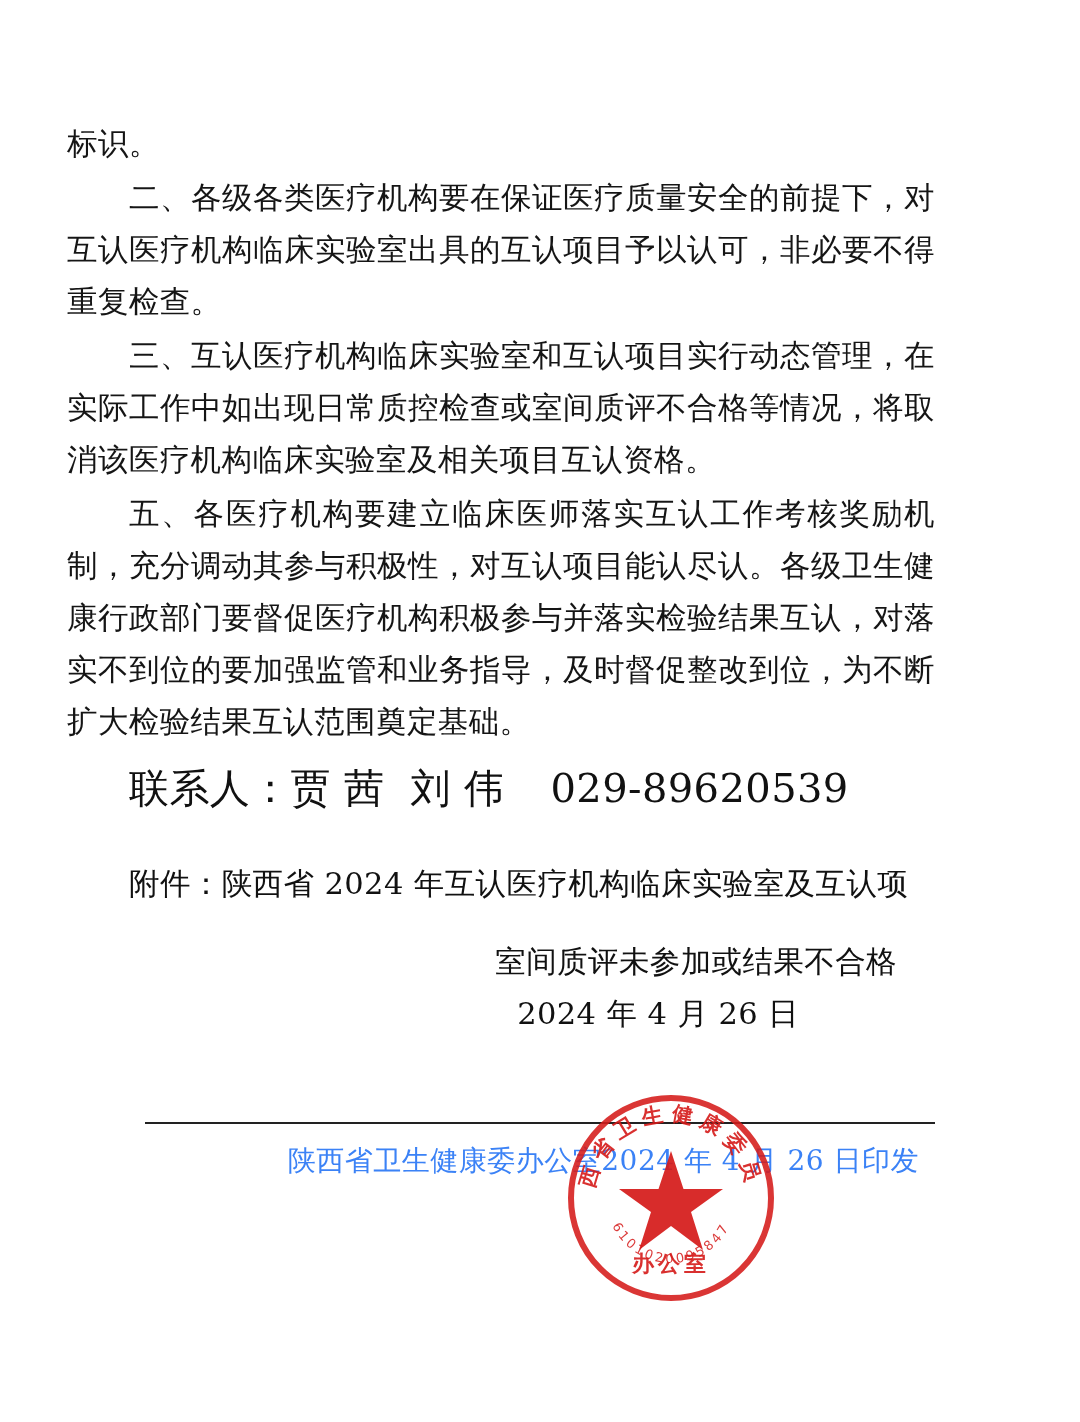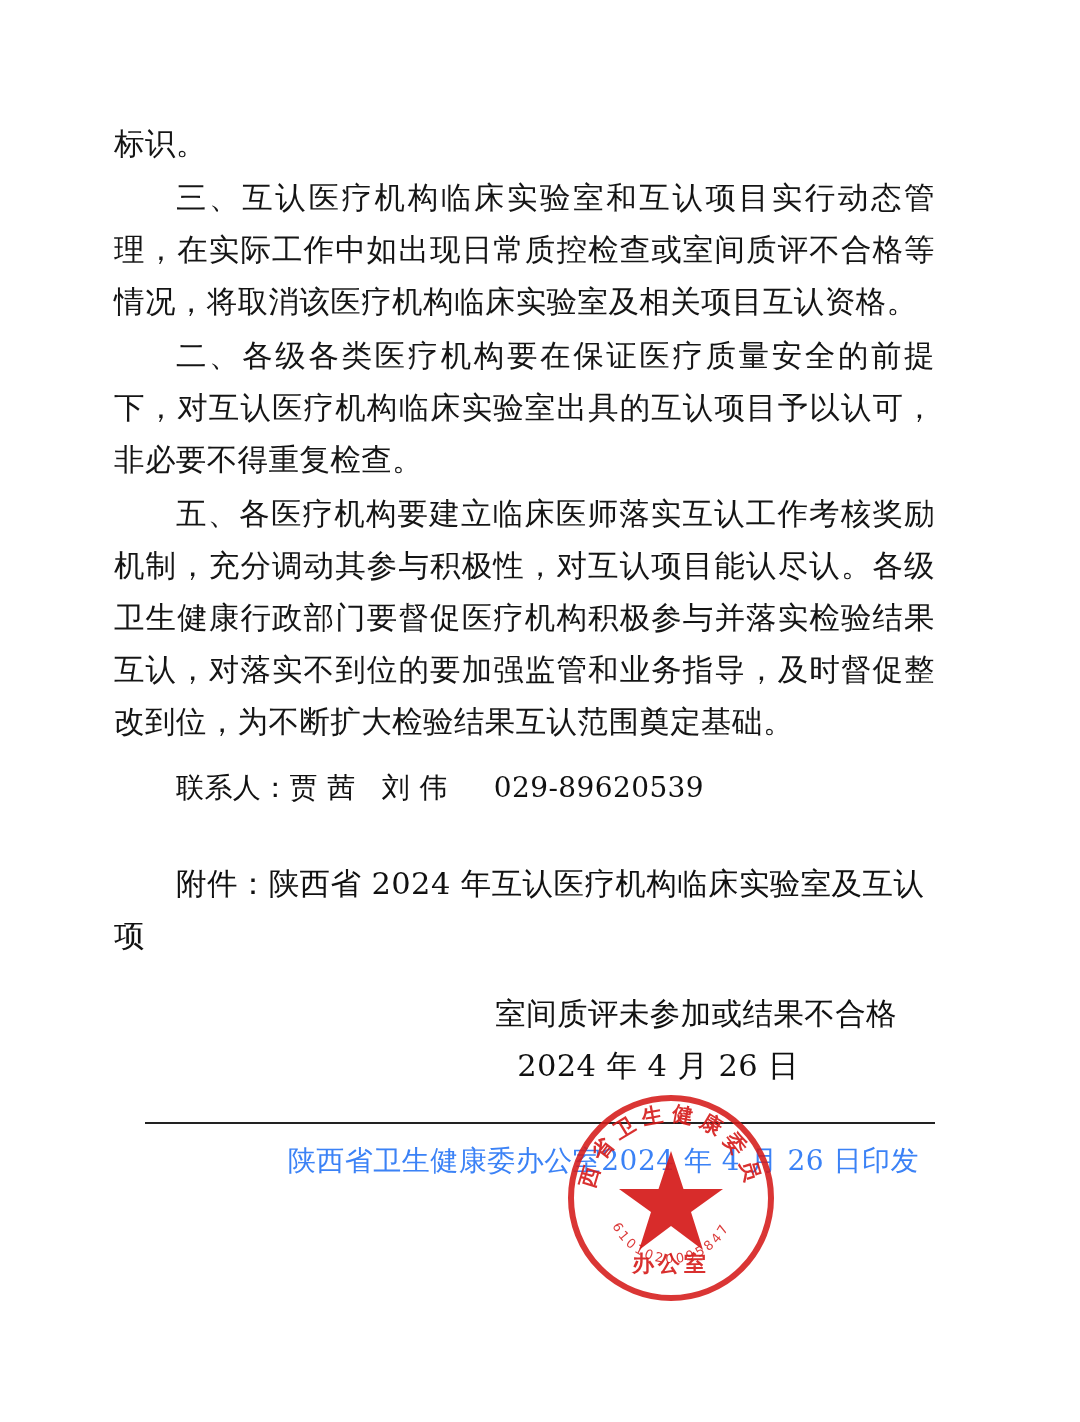--- a/index.html
+++ b/index.html
@@ -13,40 +13,40 @@
     font-family: "DejaVu Serif", "Liberation Serif", serif;
     color: #111111;
     position: relative;
     overflow: hidden;
   }
   .page {
     position: relative;
     width: 1080px;
     height: 1216px;
     box-sizing: border-box;
-    padding: 118px 145px 0 114px;
+    padding: 118px 145px 0 67px;
   }
   .body-text {
     font-size: 30.5px;
     line-height: 52px;
     text-align: justify;
     text-justify: inter-ideograph;
     letter-spacing: 0.4px;
     color: #151515;
   }
   .para {
     margin: 0 0 2px 0;
   }
   .indent {
     text-indent: 62px;
   }
   .contact {
     margin-top: 14px;
     text-indent: 62px;
-    font-size: 28px;
+    font-size: 40px;
     line-height: 52px;
     letter-spacing: 0.4px;
   }
   .contact .sp {
     display: inline-block;
     width: 26px;
   }
   .contact .sp-wide {
     display: inline-block;
     width: 46px;
@@ -110,22 +110,22 @@
   .footer-left { padding-left: 22px; }
   .footer-right { padding-right: 16px; }
 </style>
 </head>
 <body>
 
 <div class="page">
 
   <div class="body-text">
     <p class="para">标识。</p>
+    <p class="para indent">二、各级各类医疗机构要在保证医疗质量安全的前提下，对互认医疗机构临床实验室出具的互认项目予以认可，非必要不得重复检查。</p>
     <p class="para indent">三、互认医疗机构临床实验室和互认项目实行动态管理，在实际工作中如出现日常质控检查或室间质评不合格等情况，将取消该医疗机构临床实验室及相关项目互认资格。</p>
-    <p class="para indent">二、各级各类医疗机构要在保证医疗质量安全的前提下，对互认医疗机构临床实验室出具的互认项目予以认可，非必要不得重复检查。</p>
     <p class="para indent">五、各医疗机构要建立临床医师落实互认工作考核奖励机制，充分调动其参与积极性，对互认项目能认尽认。各级卫生健康行政部门要督促医疗机构积极参与并落实检验结果互认，对落实不到位的要加强监管和业务指导，及时督促整改到位，为不断扩大检验结果互认范围奠定基础。</p>
   </div>
 
   <div class="contact">
     <span>联系人：</span><span>贾 茜</span><span class="sp"></span><span>刘 伟</span><span class="sp-wide"></span><span>029-89620539</span>
   </div>
 
   <div class="attachment">
     <div>附件：陕西省 2024 年互认医疗机构临床实验室及互认项</div>
   </div>

